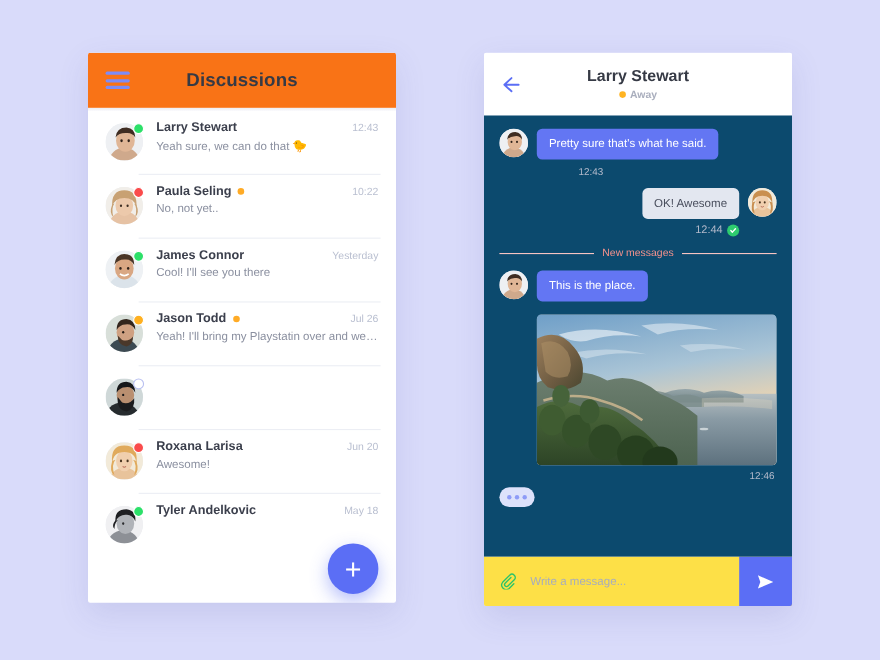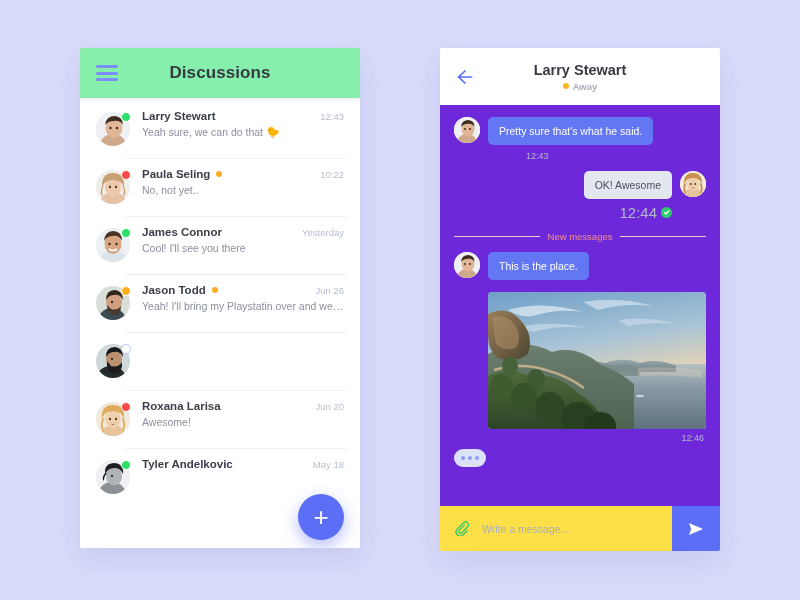--- a/index.html
+++ b/index.html
@@ -17,21 +17,21 @@
     background: #ffffff;
     box-shadow: 0 10px 28px rgba(80,80,160,0.13);
     overflow: hidden;
   }
 
   
   #left-panel { left: 80px; top: 48px; width: 280px; height: 500px; border-radius: 2px; }
 
   .l-header {
     height: 50px; display: flex; align-items: center;
-    padding: 0 16px; background: #86efac; position: relative;
+    padding: 0 16px; background: #f97316; position: relative;
   }
   .hamburger { width: 22px; display: flex; flex-direction: column; gap: 3.5px; cursor: pointer; }
   .hamburger span { display: block; height: 3px; border-radius: 2px; background: #7d8cf8; }
   .hamburger span:nth-child(1) { width: 22px; }
   .hamburger span:nth-child(2) { width: 22px; }
   .hamburger span:nth-child(3) { width: 22px; }
   .l-title {
     position: absolute; left: 0; right: 0; text-align: center;
     font-size: 17px; font-weight: bold; color: #363a45; letter-spacing: .1px;
     pointer-events: none;
@@ -99,38 +99,38 @@
   #right-panel { left: 440px; top: 48px; width: 280px; height: 503px; border-radius: 2px;
                  display: flex; flex-direction: column; background: #f2f4fd; }
 
   .r-header { height: 57px; background: #fff; position: relative; display: flex; align-items: center; padding: 0 14px; }
   .back-arrow { width: 20px; height: 20px; cursor: pointer; }
   .r-head-center { position: absolute; left: 0; right: 0; text-align: center; pointer-events: none; }
   .r-name { font-size: 14.5px; font-weight: bold; color: #363a45; }
   .r-status { font-size: 9.5px; color: #a9aebd; margin-top: 3px; display: flex; align-items: center; justify-content: center; gap: 4px; font-weight: bold; }
   .status-dot { width: 6px; height: 6px; border-radius: 50%; background: #ffb422; }
 
-  .thread { flex: 1; background: #6d28d9; padding: 12px 14px 0 14px; position: relative; overflow: hidden; }
+  .thread { flex: 1; background: #0c4a6e; padding: 12px 14px 0 14px; position: relative; overflow: hidden; }
 
   .msg-group { display: flex; align-items: flex-start; margin-bottom: 2px; }
   .msg-avatar { width: 26px; height: 26px; border-radius: 50%; overflow: hidden; flex: 0 0 26px; background: #e6e9f1; }
   .msg-avatar svg { display: block; width: 26px; height: 26px; }
   .msg-col { margin-left: 8px; display: flex; flex-direction: column; align-items: flex-start; }
   .bubble-in {
     background: #6376f3; color: #fff; font-size: 10.5px;
     padding: 8px 11px; border-radius: 5px; margin-bottom: 6px; max-width: 180px;
   }
   .bubble-out {
     background: #e3e7f0; color: #4a4f5e; font-size: 10.5px;
     padding: 8px 11px; border-radius: 5px; max-width: 180px;
   }
   .time-in { font-size: 9px; color: #b4bacb; margin-left: 72px; margin-top: -2px; }
   .out-row { display: flex; align-items: flex-start; justify-content: flex-end; margin-top: 10px; }
   .out-col { display: flex; flex-direction: column; align-items: flex-end; margin-right: 8px; }
-  .time-out { font-size: 15px; color: #b4bacb; margin-top: 5px; display: flex; align-items: center; gap: 4px; }
+  .time-out { font-size: 10px; color: #b4bacb; margin-top: 5px; display: flex; align-items: center; gap: 4px; }
   .check {
     width: 11px; height: 11px; border-radius: 50%; background: #2ecc6f;
     display: inline-flex; align-items: center; justify-content: center;
   }
   .check svg { width: 7px; height: 7px; }
 
   .new-div { display: flex; align-items: center; gap: 8px; margin: 10px 0 10px 0; }
   .new-div .line { flex: 1; height: 1px; background: #f8c4c2; }
   .new-div .txt { font-size: 9.5px; color: #f4918c; white-space: nowrap; }
 
@@ -267,21 +267,21 @@
               <path d="M11 19 Q11 28 19 29 Q25 28 25 20 Q21 25 15 23Z" fill="#4a382a"></path>
               <ellipse cx="16" cy="16" rx="1" ry="1.2" fill="#241a14"></ellipse>
             </svg>
           </div>
           <div class="dot away"></div>
         </div>
         <div class="row-body">
           <div class="row-top">
             <div class="row-name">Jason Todd</div>
             <div class="mini-dot"></div>
-            <div class="row-time">Jun 26</div>
+            <div class="row-time">Jul 26</div>
           </div>
           <div class="row-msg">Yeah! I'll bring my Playstatin over and we can...</div>
         </div>
         <div class="sep"></div>
       </div>
 
       <div class="chat-row">
         <div class="avatar-wrap">
           <div class="avatar">
             <svg viewBox="0 0 34 34">

